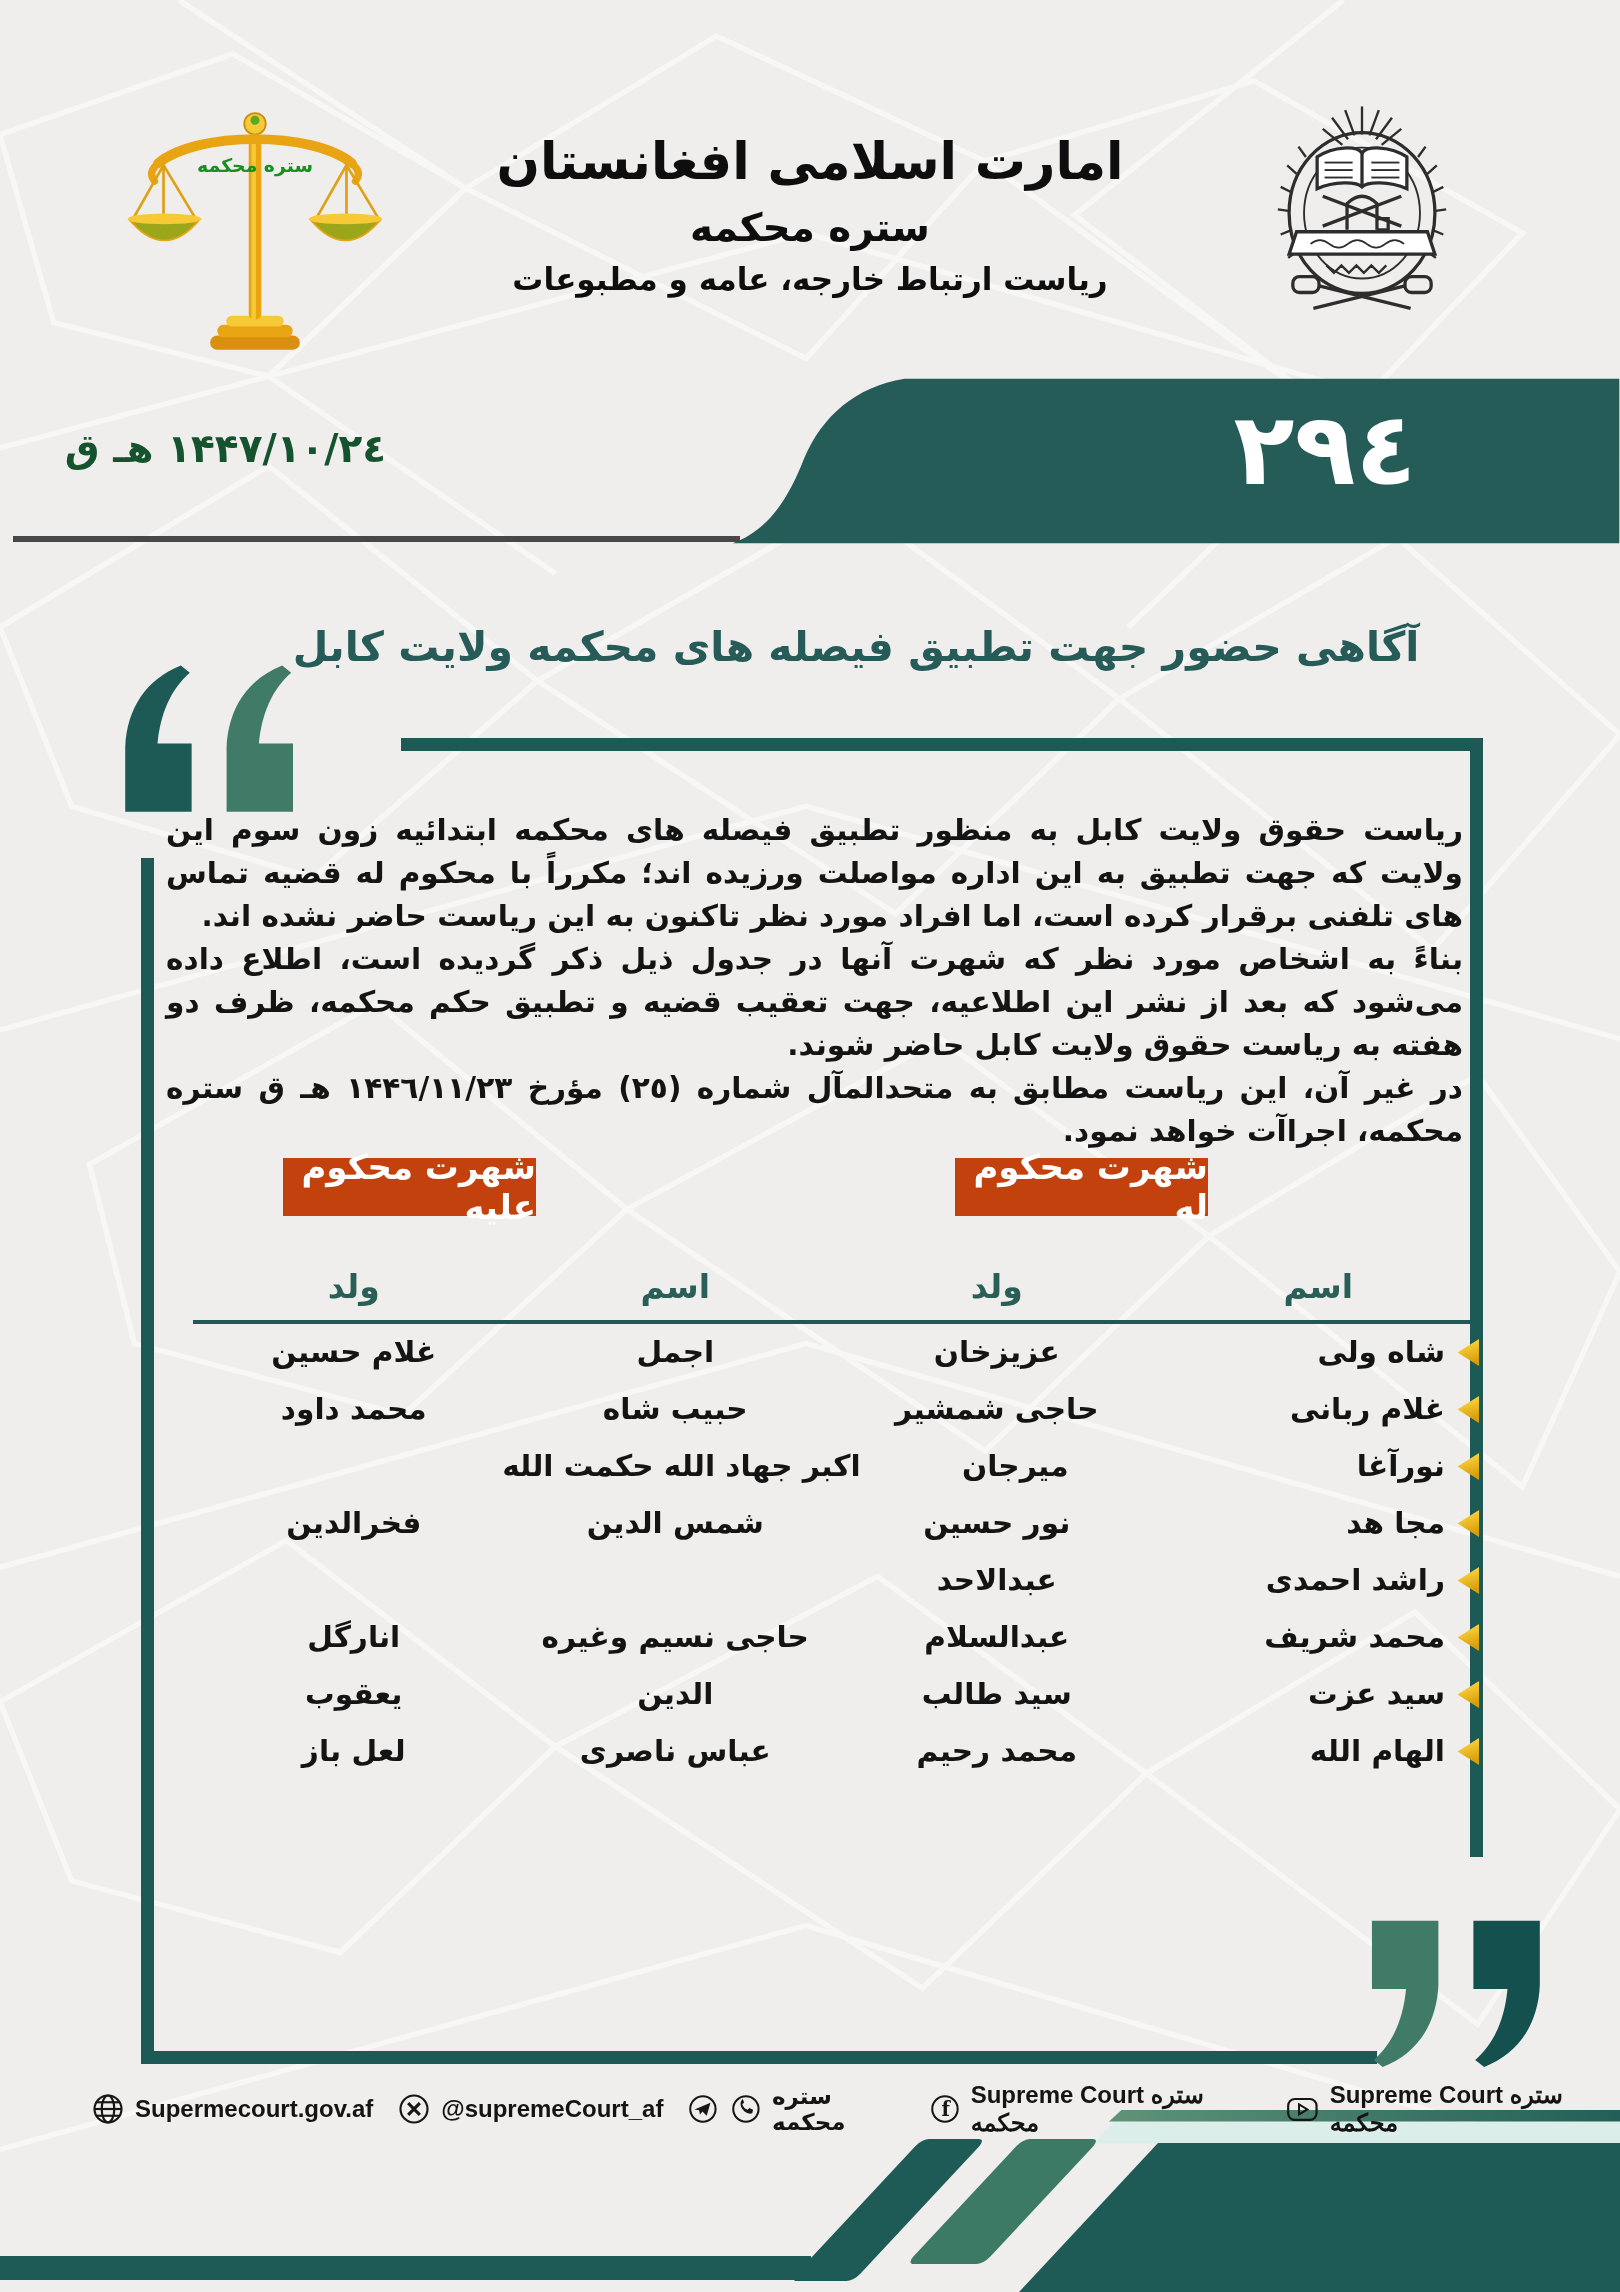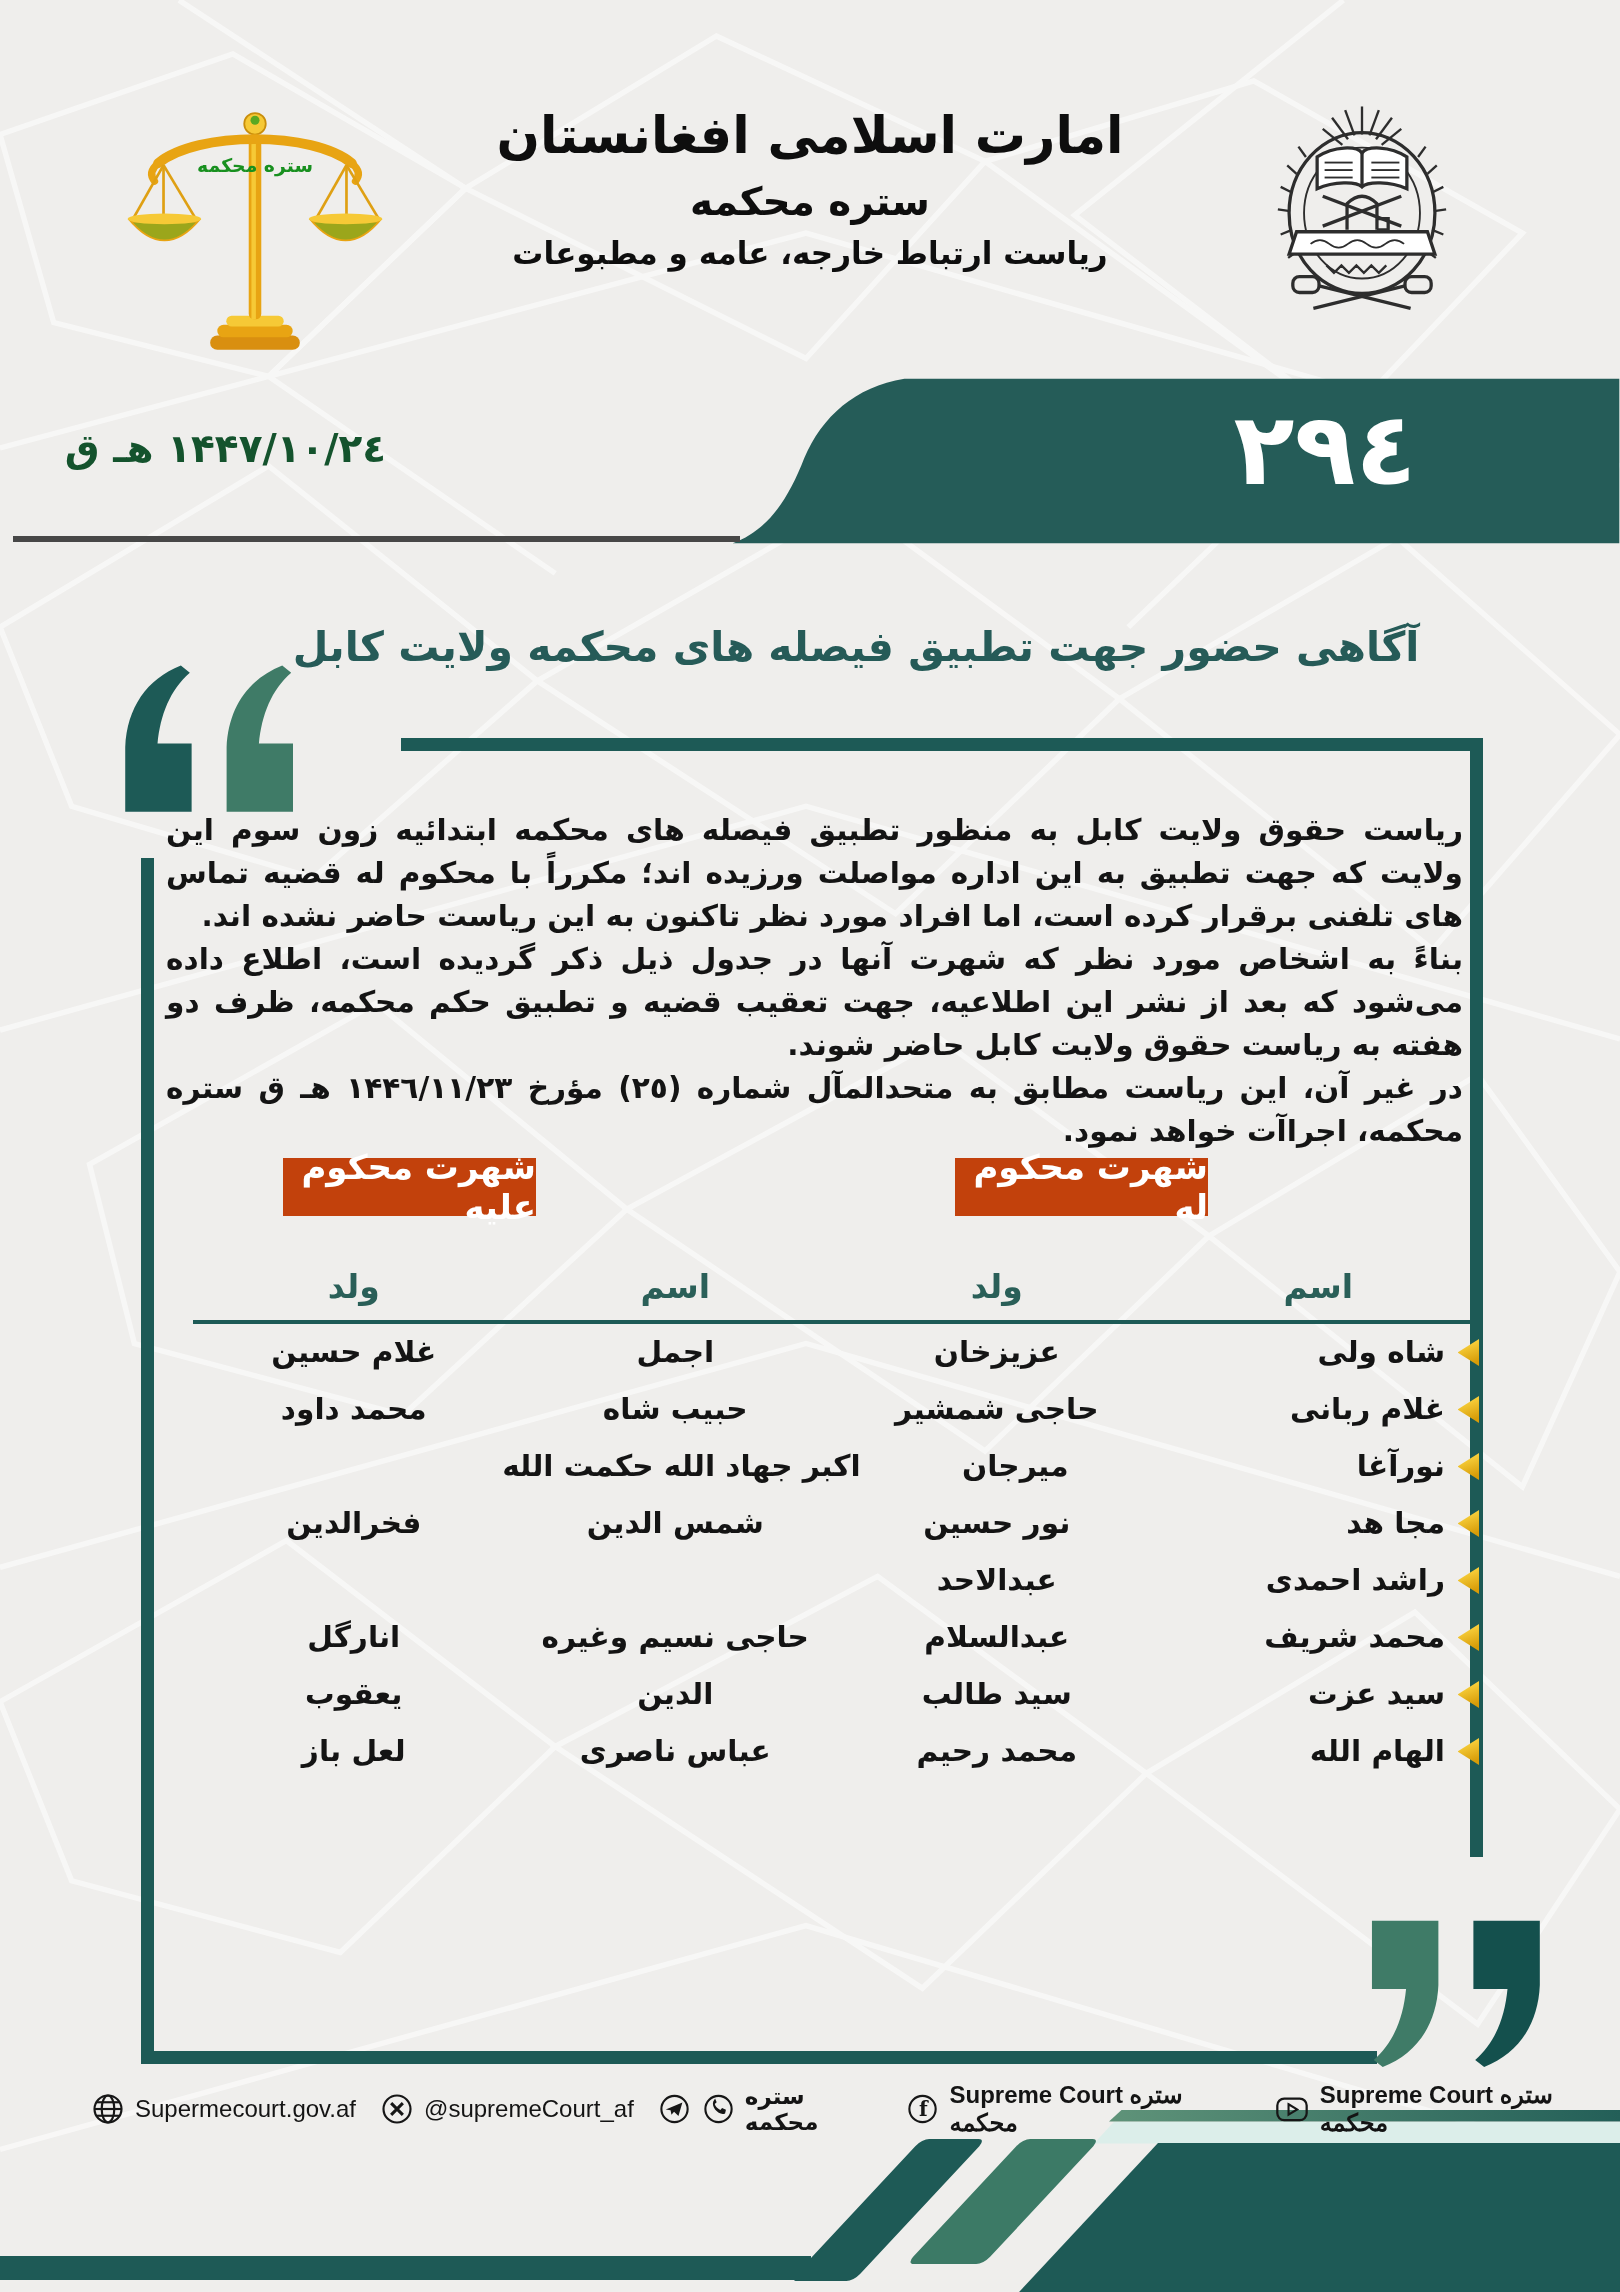--- a/index.html
+++ b/index.html
@@ -4,21 +4,21 @@
 <style>
   html,body{margin:0;padding:0;background:#cfcfcf;}
   .page{position:relative;width:1620px;height:2293px;background:#efeeec;overflow:hidden;
         font-family:"DejaVu Sans",sans-serif;color:#141414;}
   .bg-pattern{position:absolute;inset:0;z-index:0;}
   .abs{position:absolute;}
 
   
   .hdr-text{position:absolute;top:106px;left:50%;transform:translateX(-50%);
             text-align:center;direction:rtl;width:985px;z-index:2;color:#0e0e0e;}
-  .cal{font-size:51px;font-weight:bold;letter-spacing:0.9px;}
+  .cal{font-size:51px;font-weight:bold;letter-spacing:0.9px;margin-top:26px;}
   .org{font-size:39px;font-weight:bold;margin-top:14.3px;}
   .dept{font-size:31px;font-weight:bold;margin-top:10.7px;}
   .logo-scales{position:absolute;left:116px;top:79px;z-index:2;}
   .emblem{position:absolute;left:1268px;top:99px;z-index:2;}
 
   
   .banner-svg{position:absolute;left:0;top:376px;z-index:1;}
   .banner-number{position:absolute;left:1173px;top:390px;width:304px;text-align:center;
                  font-size:100px;font-weight:bold;color:#ffffff;z-index:2;line-height:1.2;}
   .banner-date{position:absolute;left:59px;top:426px;width:333px;text-align:center;direction:rtl;
@@ -57,21 +57,21 @@
   .cell{text-align:center;white-space:nowrap;}
   .cell-name{display:flex;align-items:center;gap:12.5px;text-align:right;}
   .bullet{width:21.5px;height:27px;flex:0 0 auto;
           background:linear-gradient(160deg,#f7ce3a 25%,#d79c08 85%);
           clip-path:polygon(100% 0,100% 100%,0 50%);}
 
   
   .footer-strip{position:absolute;left:90px;top:2081px;display:flex;align-items:center;gap:23px;
                 direction:ltr;z-index:4;font-family:"Liberation Sans",sans-serif;font-size:24px;color:#141414;}
   .fgroup{display:flex;align-items:center;gap:9px;}
-  .flabel-en{font-weight:400;text-align:right;}
+  .flabel-en{font-weight:700;text-align:right;}
   .flabel-ar{font-family:"DejaVu Sans",sans-serif;font-weight:bold;font-size:23px;}
   .flabel-mix{font-weight:600;}
 
   
   .deco{z-index:2;}
   .line-green{left:1109px;top:2110px;width:511px;height:11.6px;
               background:linear-gradient(90deg,#5f9379,#235f58);
               clip-path:polygon(12.5px 0,100% 0,100% 100%,0 100%);}
   .line-light{left:1094px;top:2122px;width:526px;height:21.5px;background:#dceeea;
               clip-path:polygon(19.7px 0,100% 0,100% 100%,0 100%);}

